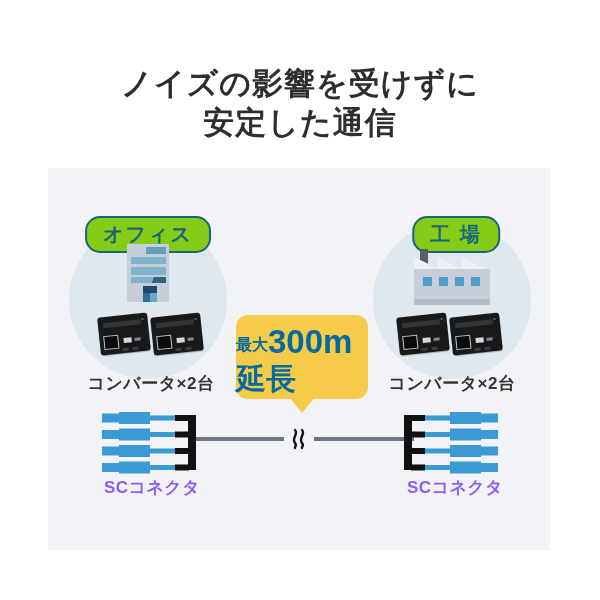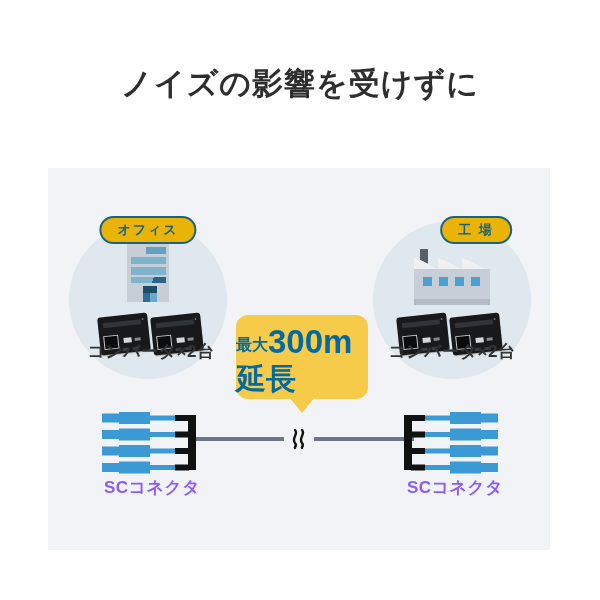--- a/index.html
+++ b/index.html
@@ -19,26 +19,26 @@
   .panel{left:48px;top:168px;width:502px;height:382px;background:#f2f3f7;}
 
   
   .site-circle{width:158px;height:158px;border-radius:50%;background:#e0e8ef;}
   .circle-left{left:69px;top:221px;}
   .circle-right{left:373px;top:221px;}
 
   
   .badge{
     top:216px;transform:translateX(-50%);
-    background:#eab308;border:2.5px solid #1b647f;border-radius:15px;
-    color:#1b647f;font-weight:bold;font-size:13px;letter-spacing:2px;
+    background:#84cc16;border:2.5px solid #1b647f;border-radius:15px;
+    color:#1b647f;font-weight:bold;font-size:20px;letter-spacing:2px;
     padding:3px 16px;white-space:nowrap;
   }
   .badge-left{left:148px;}
-  .badge-right{left:476px;}
+  .badge-right{left:456px;}
 
   
   .bld{left:127px;top:244px;width:42px;height:58px;background:#c8ced7;}
   .bld>div{position:absolute;}
   .bld .s1{left:45%;right:8%;top:6%;height:11%;background:#639fbe;}
   .bld .s2{left:10%;right:8%;top:22%;height:13%;background:#7fb2cb;}
   .bld .s3{left:10%;right:8%;top:40%;height:13%;background:#7fb2cb;}
   .bld .s4{left:10%;right:8%;top:57%;height:11%;
     background:linear-gradient(105deg,#7fb2cb 62%,#2e6284 62%);}
   .bld .door{left:38%;width:34%;top:72%;bottom:0;
@@ -56,21 +56,21 @@
   .conv>div{position:absolute;}
   .conv .toplabel{left:5px;right:7px;top:6px;height:5px;background:#313539;}
   .conv .dot{right:4px;top:5px;width:2px;height:2px;background:#6a6e72;border-radius:50%;}
   .conv .rj45{left:4px;top:19px;width:13px;height:12px;background:#0b0c0d;border:1.5px solid #c4c6c8;}
   .conv .d1{left:24px;top:23px;width:8px;height:5px;background:#d5d7d9;}
   .conv .d2{left:35px;top:24px;width:6px;height:3px;background:#85888b;}
   .conv .foot1{left:22px;bottom:2px;width:6px;height:3px;background:#3a3e42;}
   .conv .foot2{left:32px;bottom:2px;width:6px;height:3px;background:#3a3e42;}
 
   .conv-label{
-    top:340px;transform:translateX(-50%);
+    top:372px;transform:translateX(-50%);
     color:#333;font-weight:bold;font-size:17px;white-space:nowrap;letter-spacing:.5px;
   }
   .convlab-left{left:151px;}
   .convlab-right{left:452px;}
 
   
   .bubble{
     left:236px;top:315px;width:132px;height:84px;background:#f5cb49;border-radius:12px;
     color:#0369a1;
   }
@@ -98,20 +98,21 @@
   .sclab-right{left:455px;}
 
   .cables-left{left:100px;top:408px;}
   .cables-right{left:404px;top:408px;transform:scaleX(-1);}
 </style>
 </head>
 <body>
 
 <div class="abs title">
   <div>ノイズの影響を受けずに</div>
+  <div>安定した通信</div>
 </div>
 
 <div class="abs panel"></div>
 
 <div class="abs site-circle circle-left"></div>
 <div class="abs site-circle circle-right"></div>
 
 <div class="abs badge badge-left">オフィス</div>
 <div class="abs badge badge-right">工 場</div>
 

